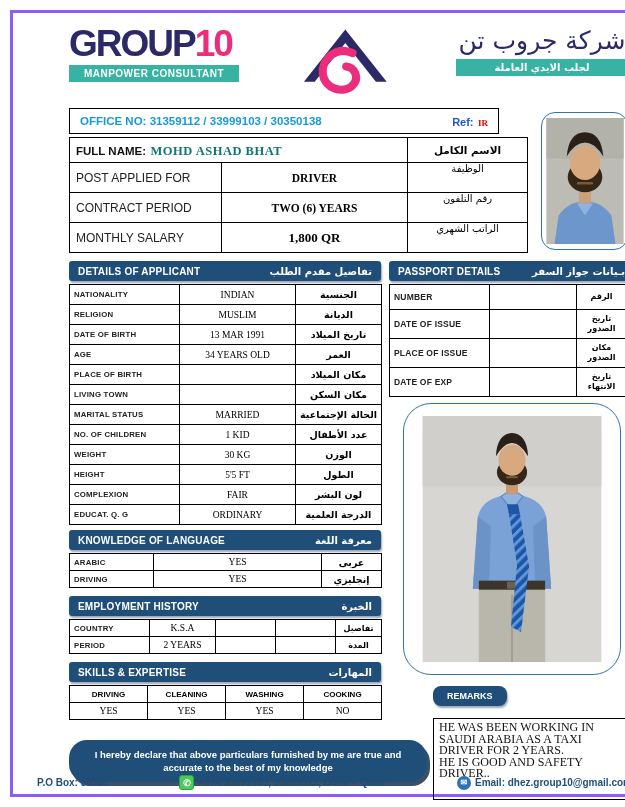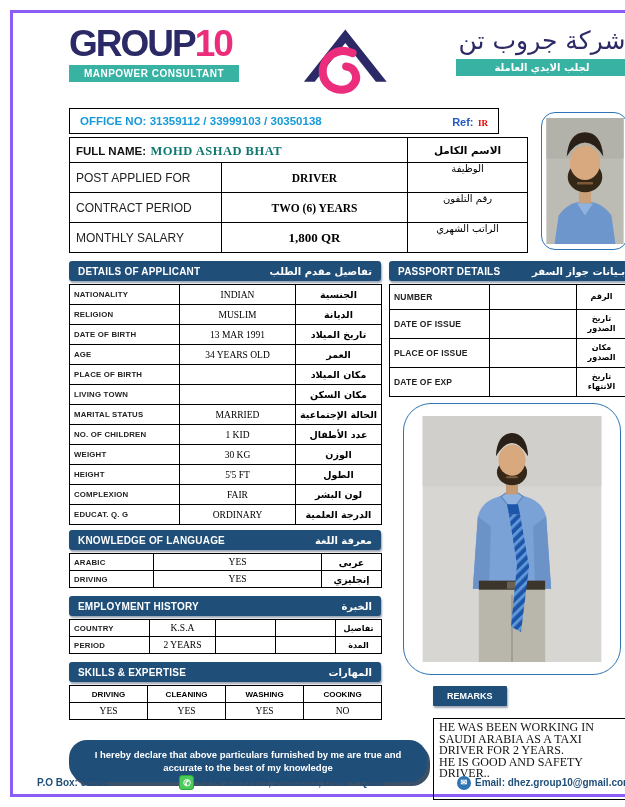--- a/index.html
+++ b/index.html
@@ -62,21 +62,21 @@
   .pass-table td{height:24px;}
   .pass-table .tall{height:28px;}
   .pass-table .arv{font-size:8px;font-weight:bold;line-height:10px;}
   .pass-table .lbl{font-size:8.5px;}
 
   
   .photo-frame.large{width:216px;height:270px;border-radius:28px;margin:6px 0 0 14px;display:flex;align-items:center;justify-content:center;}
 
   
   .remarks-wrap{margin:10px 0 0 44px;}
-  .remarks-badge{display:inline-block;background:#1f4e79;color:#fff;font-weight:bold;font-size:9px;border-radius:1px;padding:5px 14px;box-shadow:1px 2px 2px rgba(40,60,90,.45);}
+  .remarks-badge{display:inline-block;background:#1f4e79;color:#fff;font-weight:bold;font-size:9px;border-radius:8px;padding:5px 14px;box-shadow:1px 2px 2px rgba(40,60,90,.45);}
   .remarks-box{margin-top:12px;border:1.5px solid #000;width:188px;height:74px;padding:3px 5px;font-family:"Liberation Serif",serif;font-size:12px;line-height:11.5px;color:#111;}
 
   
   .pill{margin-top:20px;width:330px;background:#1f4e79;color:#fff;border-radius:18px;padding:8px 14px;text-align:center;font-weight:bold;font-size:9.5px;line-height:13px;box-shadow:3px 4px 0 rgba(23,48,77,.85);}
 
   
   .foot{position:absolute;left:24px;right:12px;bottom:4px;display:flex;justify-content:space-between;align-items:center;color:#1f4e79;font-weight:bold;font-size:10px;}
   .foot .item{display:flex;align-items:center;gap:4px;}
   .wa-icon{width:13px;height:13px;background:#4ccb5a;border:1px solid #2da33b;border-radius:3px;color:#fff;font-size:9px;display:inline-flex;align-items:center;justify-content:center;}
   .mail-icon{width:14px;height:14px;background:#2e74b5;border-radius:50%;color:#fff;font-size:8px;display:inline-flex;align-items:center;justify-content:center;}

